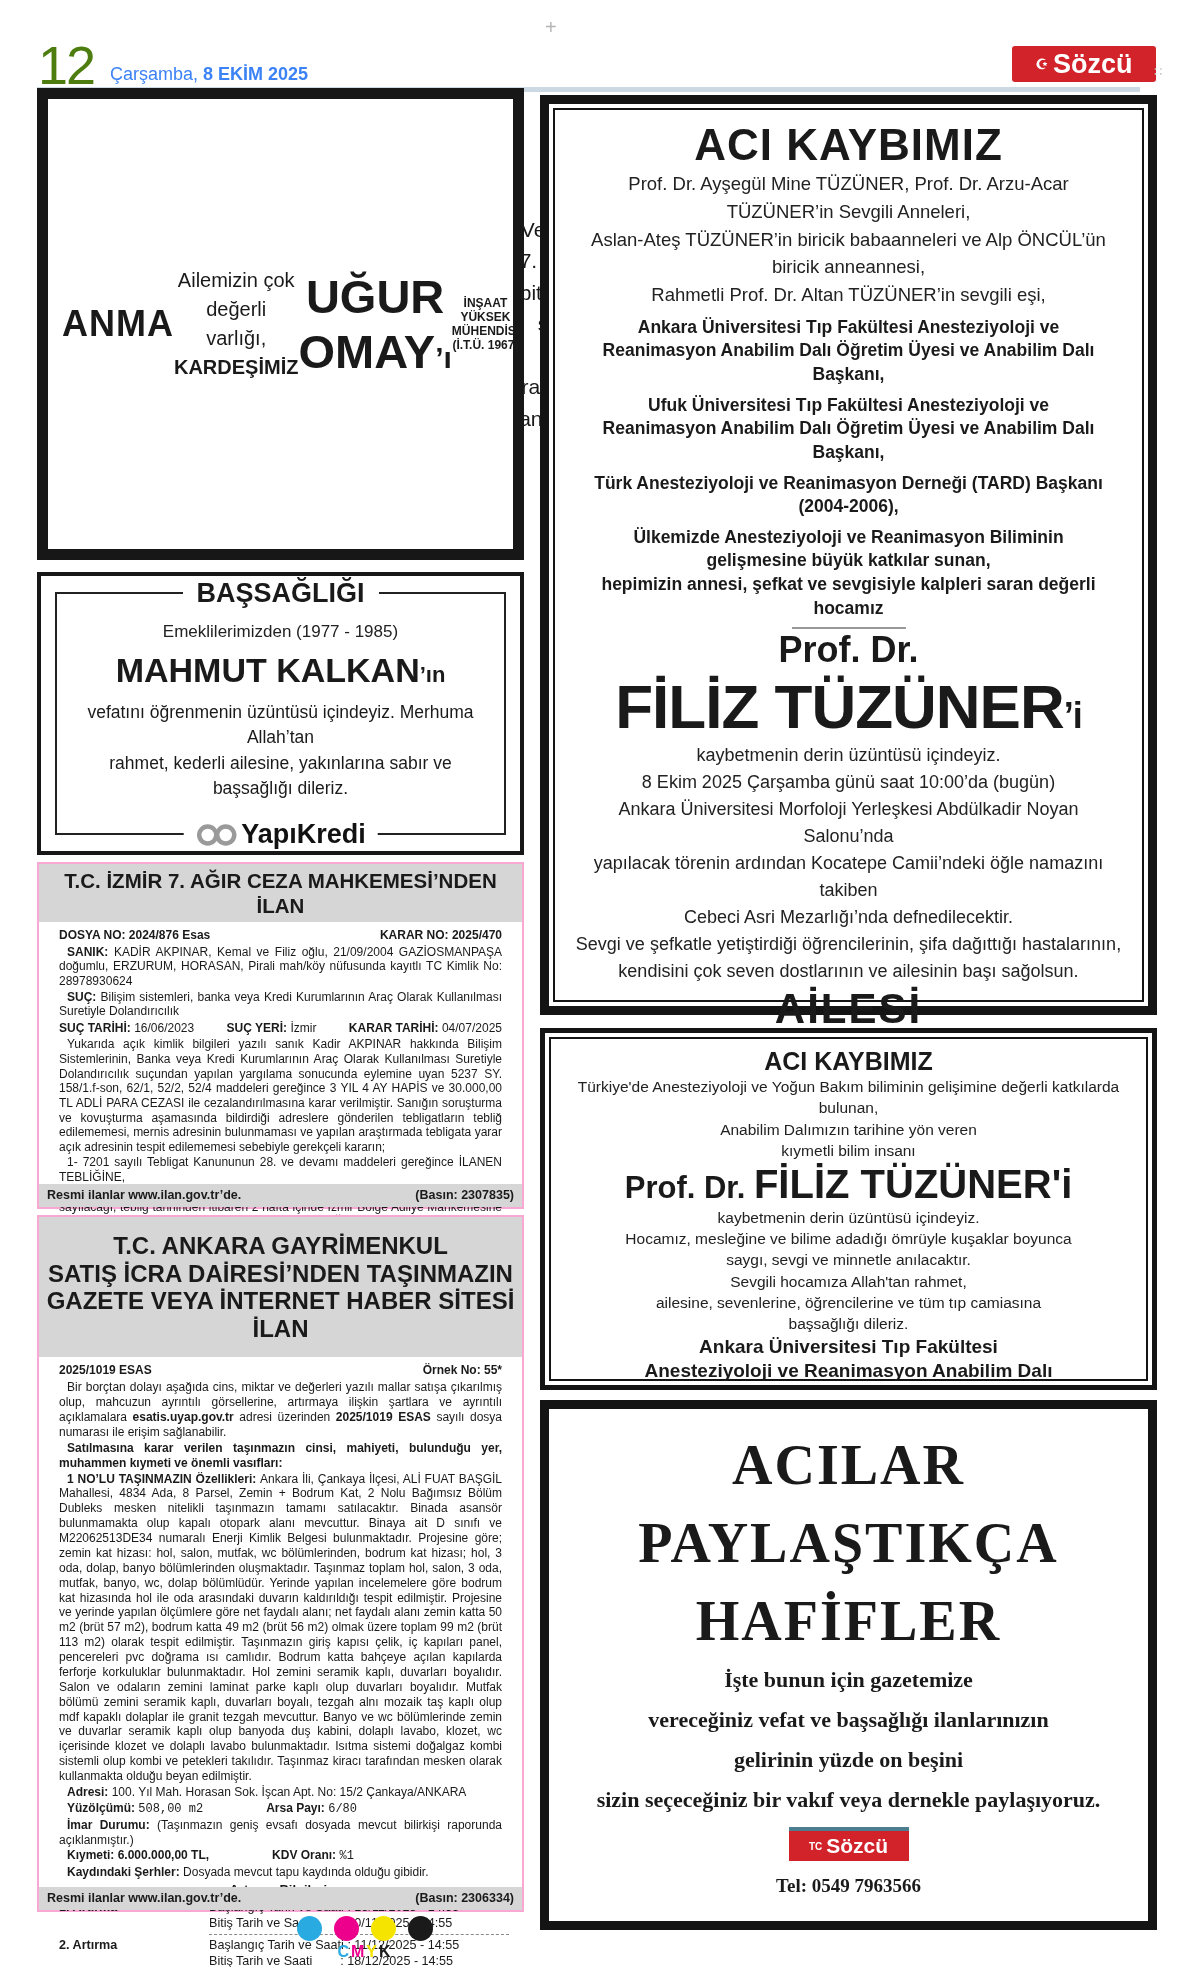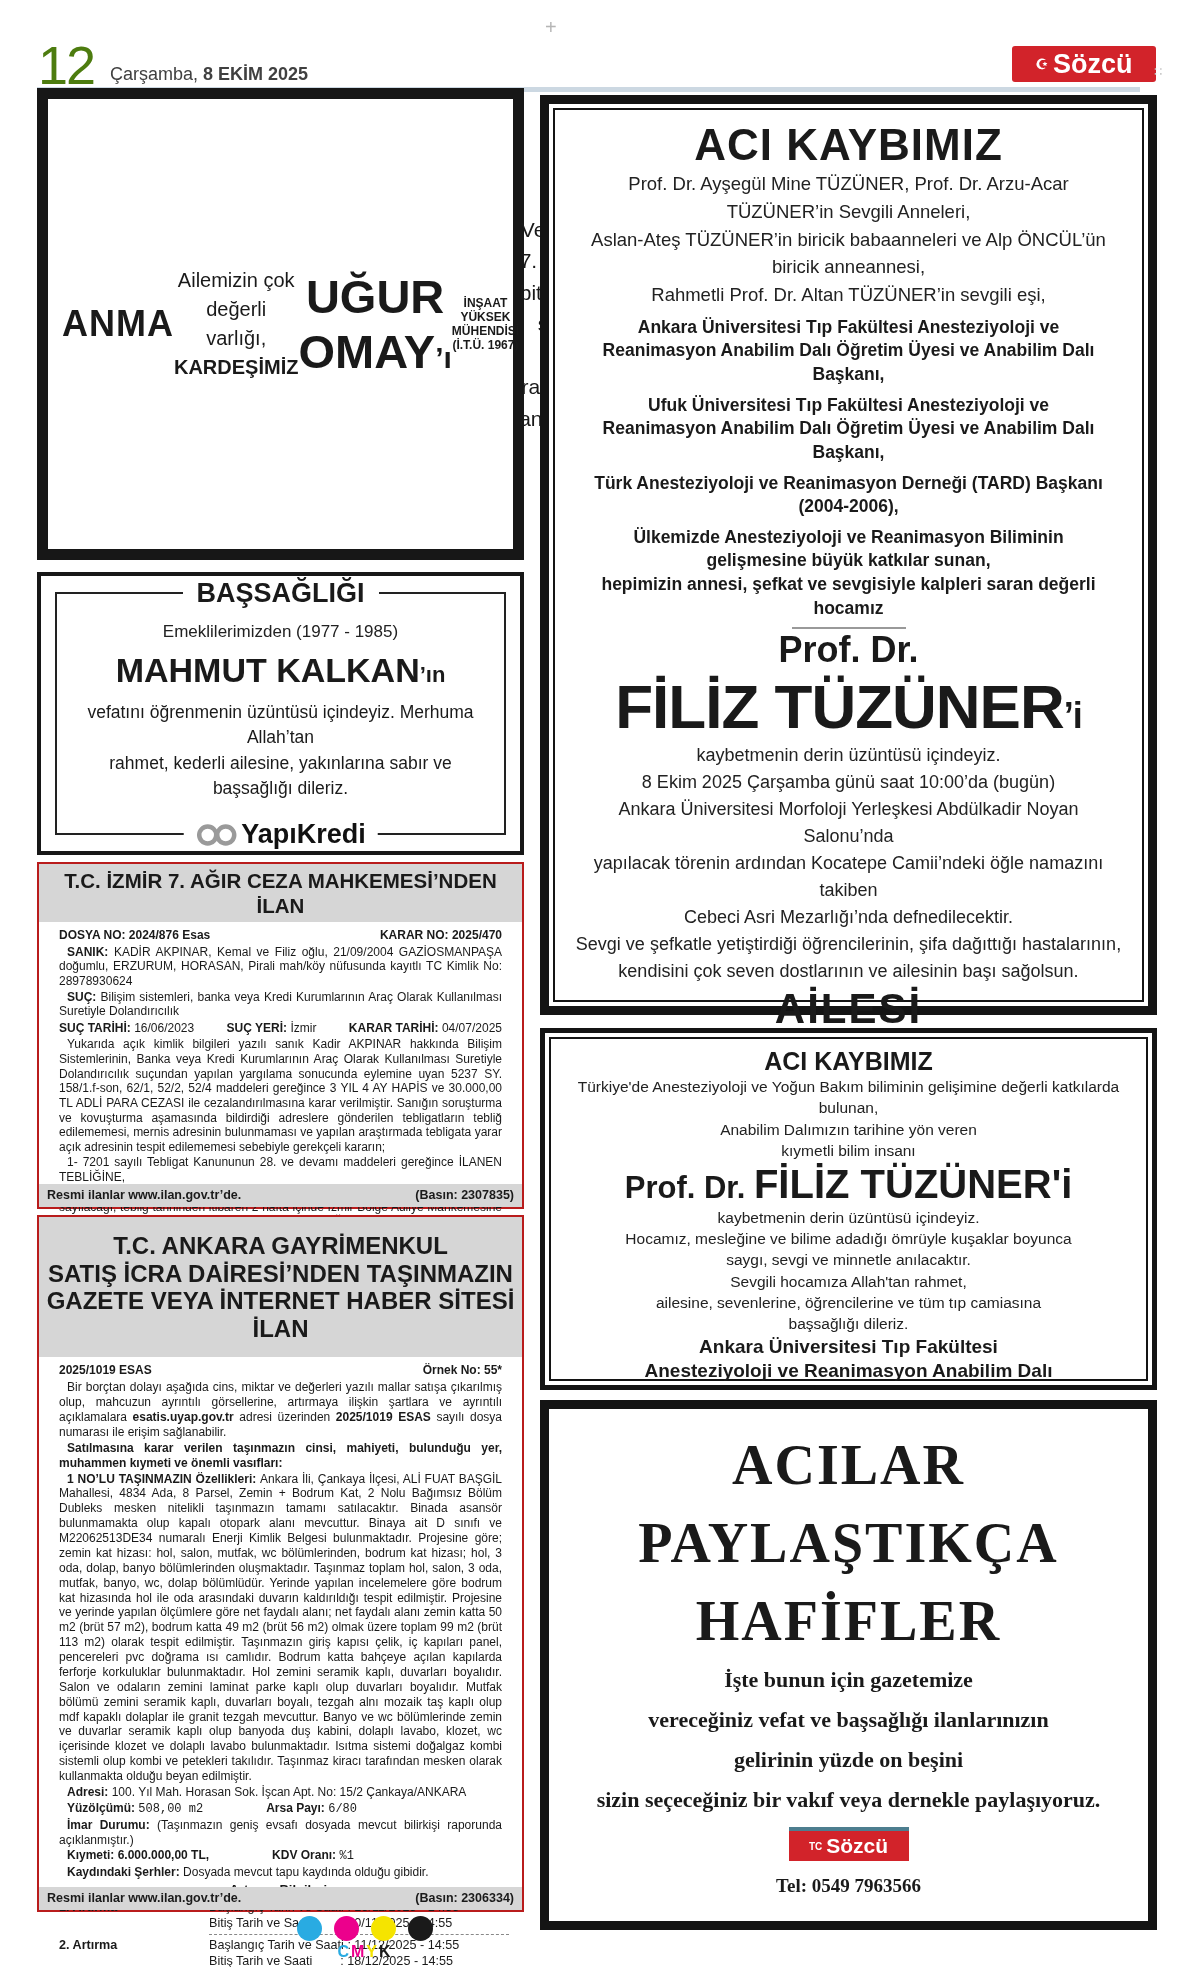--- a/index.html
+++ b/index.html
@@ -1,21 +1,21 @@
 <!DOCTYPE html>
 <html><head>
 <meta charset="utf-8">
 <style>
   html,body{margin:0;padding:0;background:#ffffff;}
   .page{position:relative;width:1179px;height:1967px;background:#fff;
         font-family:"Liberation Sans",sans-serif;color:#1a1a1a;overflow:hidden;}
 
   
   .page-num{position:absolute;left:38px;top:34px;font-size:54px;font-weight:400;color:#4d7c0f;letter-spacing:-2px;}
-  .date-line{position:absolute;left:110px;top:64px;font-size:18px;color:#404040;}
+  .date-line{position:absolute;left:110px;top:64px;font-size:18px;color:#3b82f6;}
   .date-line b{font-weight:bold;}
   .header-rule{position:absolute;left:37px;top:87px;width:1103px;height:5px;background:#ccd8e2;}
   .sozcu-logo{position:absolute;left:1012px;top:46px;width:144px;height:36px;background:#d2232a;border-radius:3px;
               display:flex;align-items:center;justify-content:center;gap:5px;color:#fff;font-weight:bold;font-size:27px;}
   .sozcu-logo .cres{font-size:14px;line-height:1;}
   .crop{position:absolute;color:#b5b5b5;font-size:20px;font-weight:300;}
   .cropdots{position:absolute;color:#c2c2c2;font-size:13px;letter-spacing:1px;}
 
   
   .box{position:absolute;background:#fff;box-sizing:border-box;}
@@ -44,21 +44,21 @@
                justify-content:space-evenly;text-align:center;padding:18px 10px 22px;}
   .bas-line1{font-size:17px;color:#222;}
   .bas-name{font-size:34px;font-weight:bold;}
   .bas-name .sfx{font-size:22px;}
   .bas-body{font-size:17.5px;line-height:1.45;max-width:420px;}
   .bas-logo{position:absolute;bottom:-17px;left:50%;transform:translateX(-50%);background:#fff;
             padding:0 12px;display:flex;align-items:center;gap:4px;white-space:nowrap;}
   .bas-logo-text{font-size:27px;font-weight:bold;color:#111;}
 
   
-  .ilan{border:2px solid #b91c1c;font-size:12px;line-height:1.22;}
+  .ilan{border:2px solid #f9a8d4;font-size:12px;line-height:1.22;}
   .ilan-title{background:#d6d6d6;text-align:center;font-weight:bold;}
   .izmir{left:37px;top:862px;width:487px;height:347px;}
   .izmir .ilan-title{font-size:20.5px;padding:4px 2px;}
   .ilan-body{padding:4px 20px 28px;text-align:justify;}
   .ilan-row{display:flex;justify-content:space-between;font-weight:bold;margin:2px 0;}
   .ilan p{margin:1px 0;}
   .ind{text-indent:8px;}
   .ilan-footer{position:absolute;left:0;right:0;bottom:0;height:23px;background:#d6d6d6;
                display:flex;justify-content:space-between;align-items:center;
                padding:0 8px;font-size:12.5px;font-weight:bold;}

